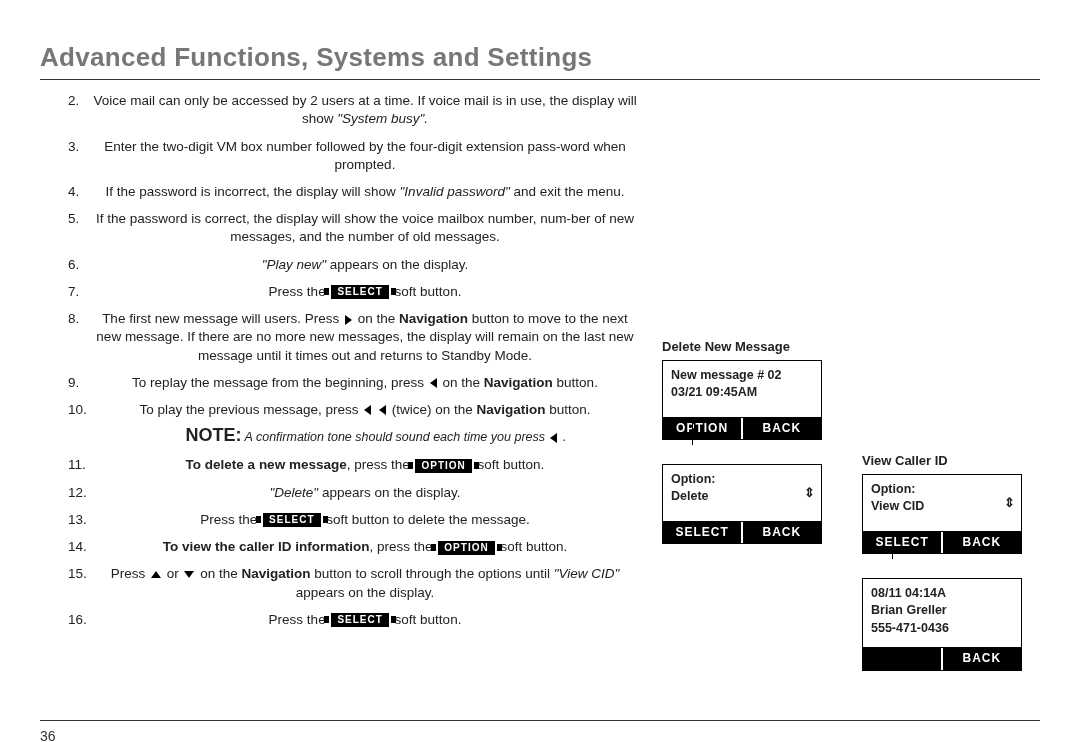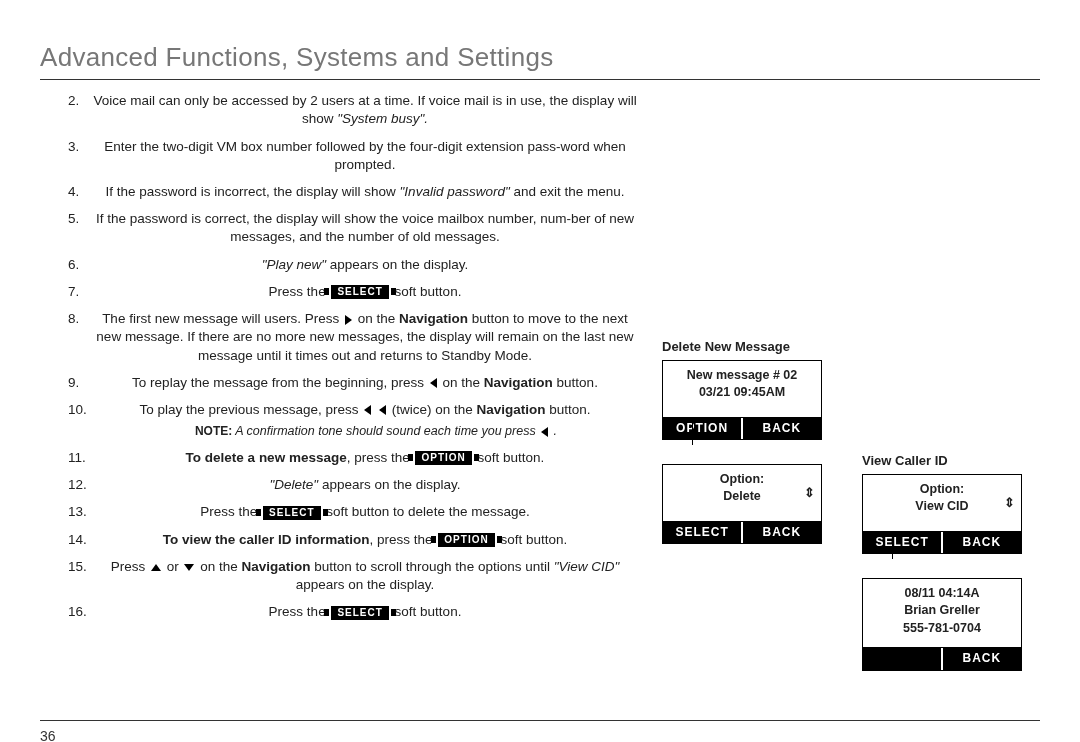--- a/index.html
+++ b/index.html
@@ -10,21 +10,21 @@
     padding: 40px 40px 20px 40px;
     box-sizing: border-box;
     color: #222;
     font-size: 13.5px;
     line-height: 1.35;
     position: relative;
   }
   .page-title {
     font-size: 26px;
     color: #777;
-    font-weight: 400;
+    font-weight: 700;
     letter-spacing: 0.3px;
     margin: 0 0 4px 0;
   }
   .title-rule {
     border: none;
     border-top: 1.5px solid #333;
     margin: 0 0 12px 0;
   }
   .content {
     display: flex;
@@ -93,21 +93,21 @@
   }
   .tri-right { border-top: 5px solid transparent; border-bottom: 5px solid transparent; border-left: 7px solid #000; }
   .tri-left  { border-top: 5px solid transparent; border-bottom: 5px solid transparent; border-right: 7px solid #000; }
   .tri-up    { border-left: 5px solid transparent; border-right: 5px solid transparent; border-bottom: 7px solid #000; }
   .tri-down  { border-left: 5px solid transparent; border-right: 5px solid transparent; border-top: 7px solid #000; }
   .note {
     margin: 4px 0 9px 22px;
     font-style: italic;
     font-size: 12.5px;
   }
-  .note .nlabel { font-weight: 700; font-style: normal; font-size: 12px; }
+  .note .nlabel { font-weight: 700; font-style: normal; font-size: 18px; }
   .bottom-rule {
     border: none;
     border-top: 1px soli d#000;
     border-top: 1px solid #333;
     margin: 28px 0 6px 0;
   }
   .page-num {
     font-size: 14px;
     color: #333;
     margin: 0;
@@ -126,21 +126,20 @@
     font-size: 12.5px;
     font-weight: 700;
     background: #fff;
     margin-bottom: 8px;
   }
   .screen .body {
     padding: 6px 8px 10px 8px;
     line-height: 1.4;
     min-height: 40px;
     position: relative;
-    text-align: center;
   }
   .screen .softkeys {
     display: flex;
     border-top: 1.5px solid #000;
   }
   .screen .softkeys .sk {
     flex: 1;
     text-align: center;
     background: #000;
     color: #fff;
@@ -274,21 +273,21 @@
           <div class="sk">BACK</div>
         </div>
       </div>
 
       <div class="connector" style="left:30px; top:81px; height:26px;"></div>
 
       <div class="screen" style="margin-top:24px;">
         <div class="body">
           <div>08/11 04:14A</div>
           <div>Brian Greller</div>
-          <div>555-781-0704</div>
+          <div>555-471-0436</div>
         </div>
         <div class="softkeys">
           <div class="sk empty">&nbsp;</div>
           <div class="gap"></div>
           <div class="sk">BACK</div>
         </div>
       </div>
     </div>
 
   </div>

